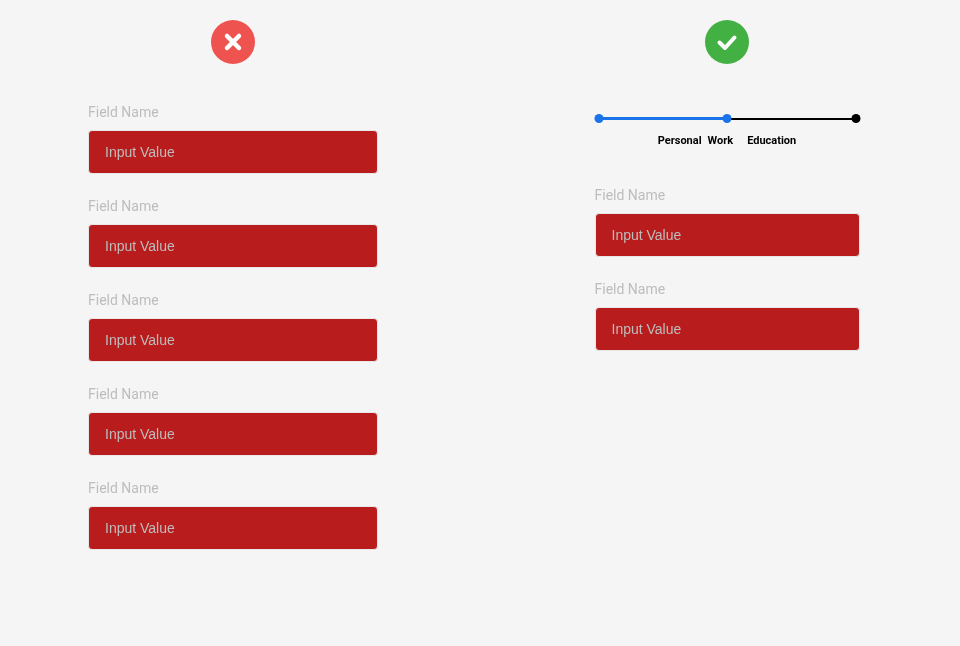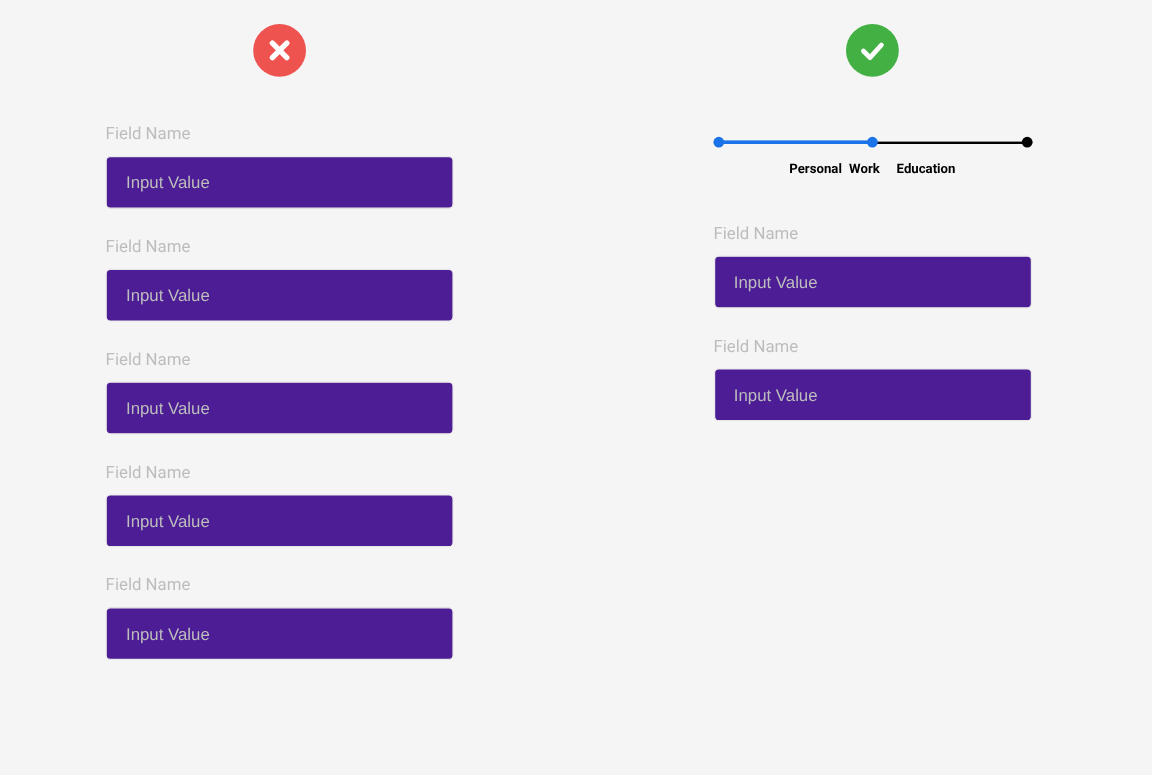--- a/index.html
+++ b/index.html
@@ -56,21 +56,21 @@
       font-size: 14px;
       color: #bdbdbd;
       margin-bottom: 10px;
       display: block;
     }
     .field-input {
       width: 100%;
       height: 44px;
       border: 1px solid #e8e8e8;
       border-radius: 4px;
-      background: #4c1d95;
+      background: #b91c1c;
       padding: 0 16px;
       font-size: 14px;
       color: #bdbdbd;
       outline: none;
     }
     .field-input::placeholder {
       color: #bdbdbd;
     }
     .stepper-wrap {
       width: 265px;

